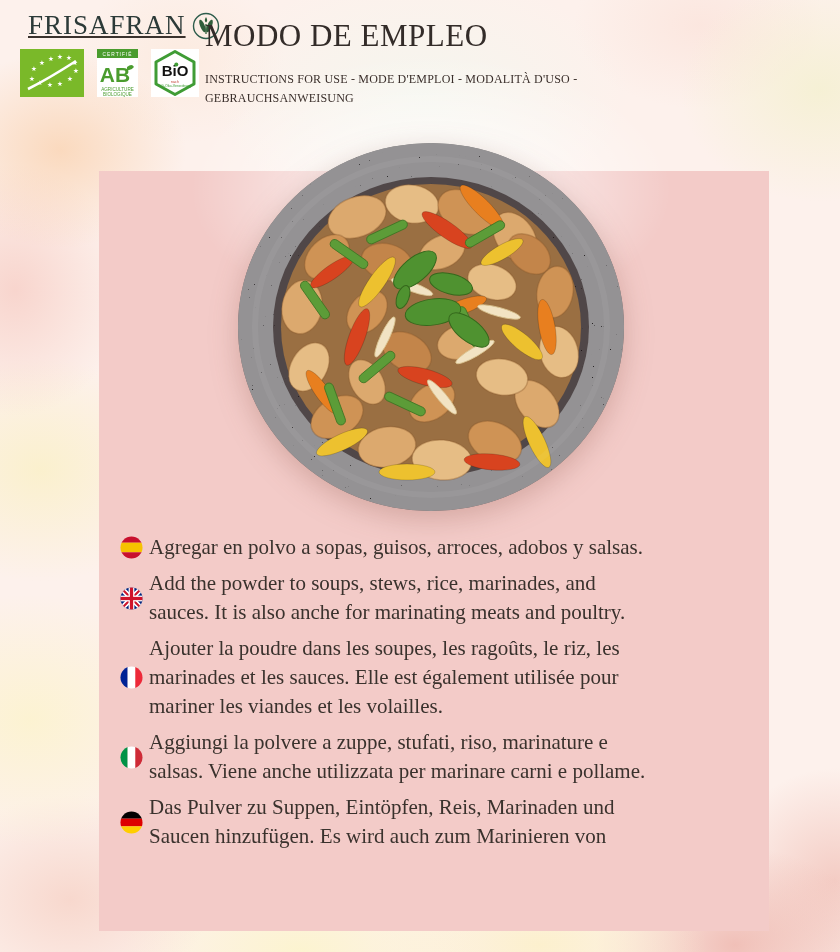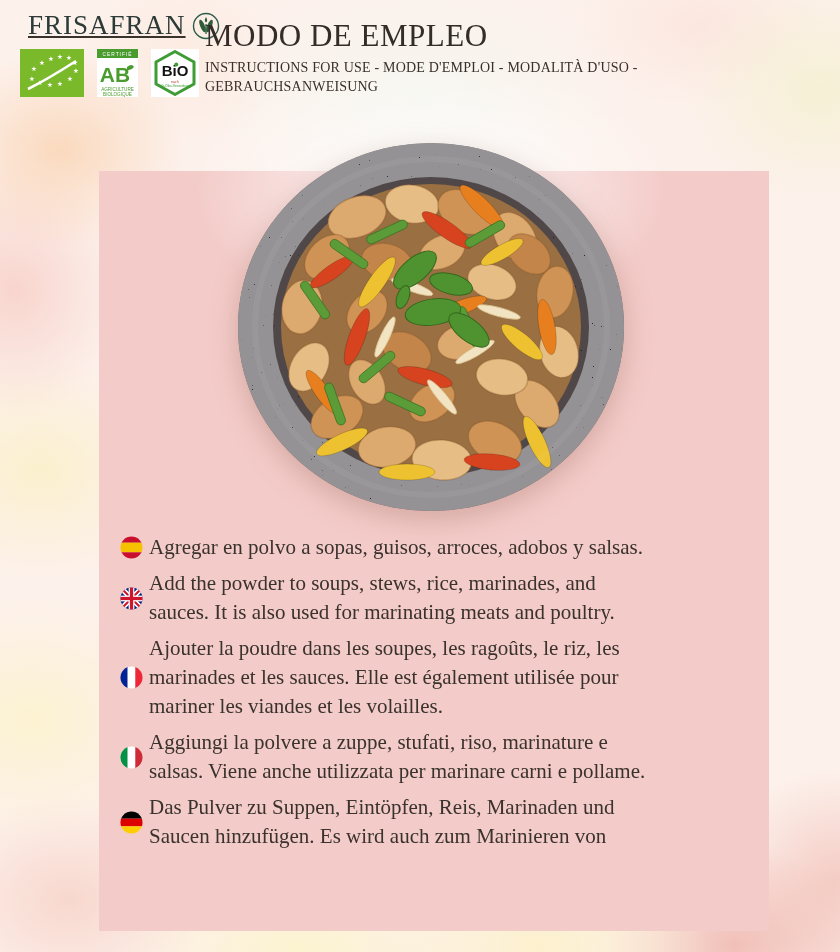--- a/index.html
+++ b/index.html
@@ -24,21 +24,21 @@
   }
   .card{position:absolute;left:99px;top:171px;width:670px;height:760px;background:#f3cbc8;}
   .glow{position:absolute;left:191px;top:55px;width:480px;height:270px;
         background:radial-gradient(closest-side, rgba(255,255,255,.95), rgba(255,255,255,0));}
   .brand-row{position:absolute;left:28px;top:10px;display:flex;align-items:center;gap:6px;text-decoration:underline;}
   .brand-name{font-size:27px;letter-spacing:1px;color:#2c3a38;}
   .emblem{width:28px;height:28px;}
   .certs{position:absolute;left:20px;top:49px;display:flex;align-items:center;gap:13px;}
   .header{position:absolute;left:205px;top:18px;width:630px;}
   .title{font-size:31px;line-height:36px;letter-spacing:.5px;color:#332c29;}
-  .subtitle{font-size:14px;line-height:19px;letter-spacing:.2px;color:#3a2f2b;margin-top:4px;}
+  .subtitle{font-size:12px;line-height:19px;letter-spacing:.2px;color:#3a2f2b;margin-top:16px;}
   .bowl{position:absolute;left:237px;top:142px;width:388px;height:370px;
         filter:drop-shadow(0 8px 14px rgba(120,60,45,.25));}
   .instructions{position:absolute;left:120px;top:533px;width:640px;display:flex;flex-direction:column;gap:7px;}
   .para{display:flex;align-items:center;gap:6px;}
   .flag{flex:0 0 23px;width:23px;height:23px;}
   .lines{font-size:21px;line-height:29px;color:#3a322d;}
   .line{white-space:nowrap;}
   .logo-sans{font-family:"Liberation Sans", sans-serif;}
 </style>
 </head>
@@ -226,21 +226,21 @@
           <path d="M-3 -3 L27 27 M27 -3 L-3 27" stroke="#ffffff" stroke-width="5.5"></path>
           <path d="M-3 -3 L27 27 M27 -3 L-3 27" stroke="#cf142b" stroke-width="2.2"></path>
           <rect x="9" width="6" height="24" fill="#ffffff"></rect>
             <rect y="9" width="24" height="6" fill="#ffffff"></rect>
           <rect x="10.3" width="3.4" height="24" fill="#cf142b"></rect>
             <rect y="10.3" width="24" height="3.4" fill="#cf142b"></rect>
         </g>
       </svg>
       <div class="lines">
         <div class="line">Add the powder to soups, stews, rice, marinades, and</div>
-        <div class="line">sauces. It is also used for marinating meats and poultry.</div>
+        <div class="line">sauces. It is also anche for marinating meats and poultry.</div>
       </div>
     </div>
 
     <div class="para">
       <svg class="flag" viewBox="0 0 24 24">
         <clipPath id="cFR">
             <circle cx="12" cy="12" r="11.5"></circle>
           </clipPath>
         <g clip-path="url(#cFR)">
           <rect width="8" height="24" fill="#002395"></rect>

